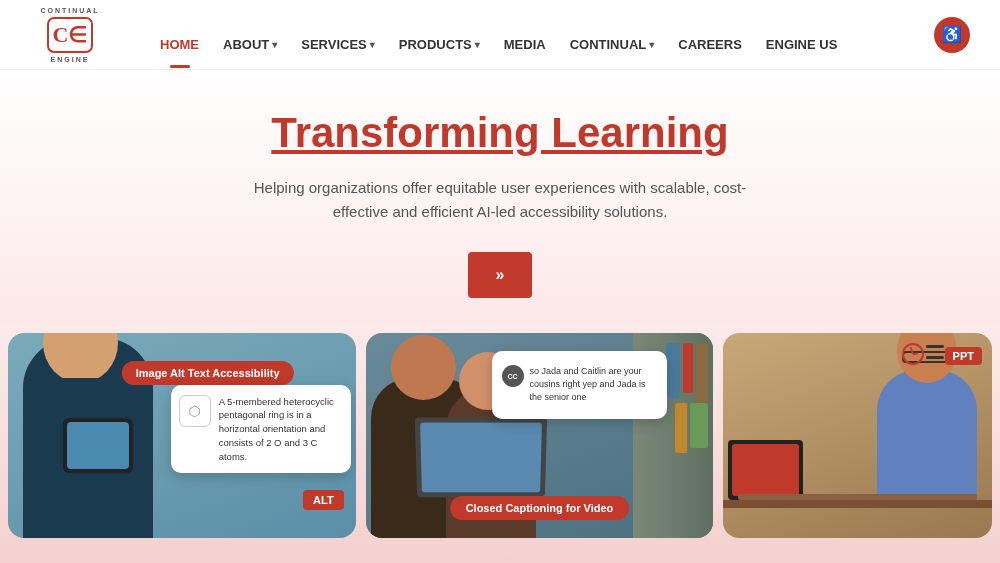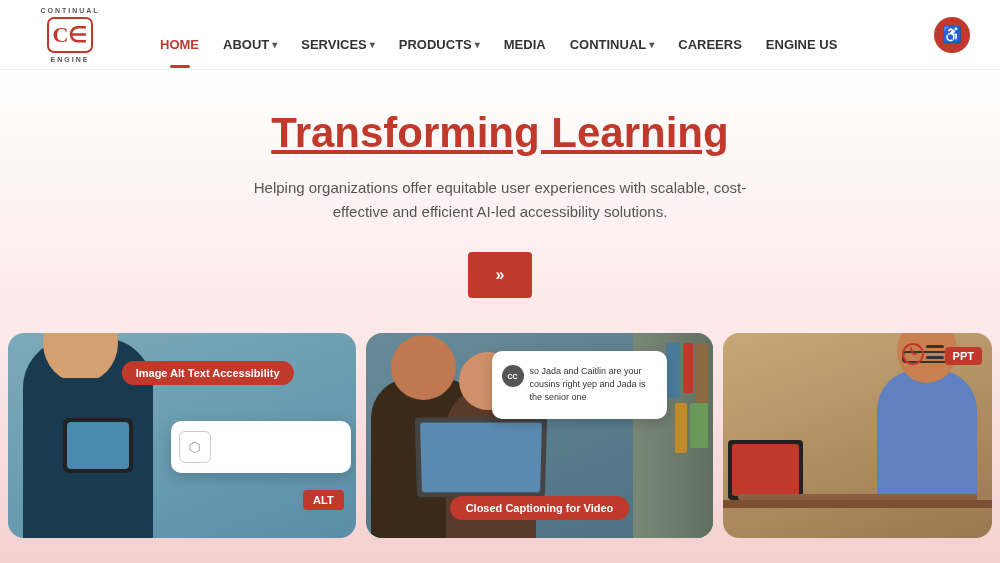--- a/index.html
+++ b/index.html
@@ -249,20 +249,21 @@
         <div style="position:absolute; bottom:65px; left:55px; width:70px; height:55px; background:#222; border-radius:6px; display:flex; align-items:center; justify-content:center;">
           <div style="width:62px; height:47px; background:#4a8ab0; border-radius:4px;"></div>
         </div>
       </div>
 
       <div style="position:absolute; top:28px; left:50%; transform:translateX(-35%); background:#c0392b; color:#fff; padding:6px 14px; border-radius:20px; font-size:11px; font-weight:700; white-space:nowrap; z-index:5;">Image Alt Text Accessibility</div>
 
       <div style="position:absolute; bottom:65px; right:5px; width:180px; background:#fff; border-radius:10px; padding:10px 10px 10px 8px; box-shadow:0 4px 14px rgba(0,0,0,0.18); z-index:5;">
         <div style="display:flex; gap:8px; align-items:flex-start;">
           <div style="width:32px; height:32px; border:1.5px solid #ccc; border-radius:6px; display:flex; align-items:center; justify-content:center; flex-shrink:0; font-size:14px; color:#999;">⬡</div>
+          <div style="font-size:9.5px; color:#333; line-height:1.45;">A 5-membered heterocyclic pentagonal ring is in a horizontal orientation and consists of 2 O and 3 C atoms.</div>
         </div>
       </div>
       <div style="position:absolute; bottom:28px; right:12px; background:#c0392b; color:#fff; padding:4px 10px; border-radius:4px; font-size:11px; font-weight:700; z-index:5;">ALT</div>
     </div>
 
     <div class="card card2" style="background: linear-gradient(160deg, #6a8a98 0%, #4a7080 100%); position:relative; border-radius:16px; overflow:hidden;">
 
       <div style="position:absolute; top:0; right:0; width:80px; height:100%; background:linear-gradient(90deg, #7a8878 0%, #607060 100%);"></div>
       <div style="position:absolute; top:0; right:0; width:80px; height:100%;">
         <div style="position:absolute; top:10px; right:5px; width:12px; height:60px; background:#8a6a40; border-radius:2px;"></div>

